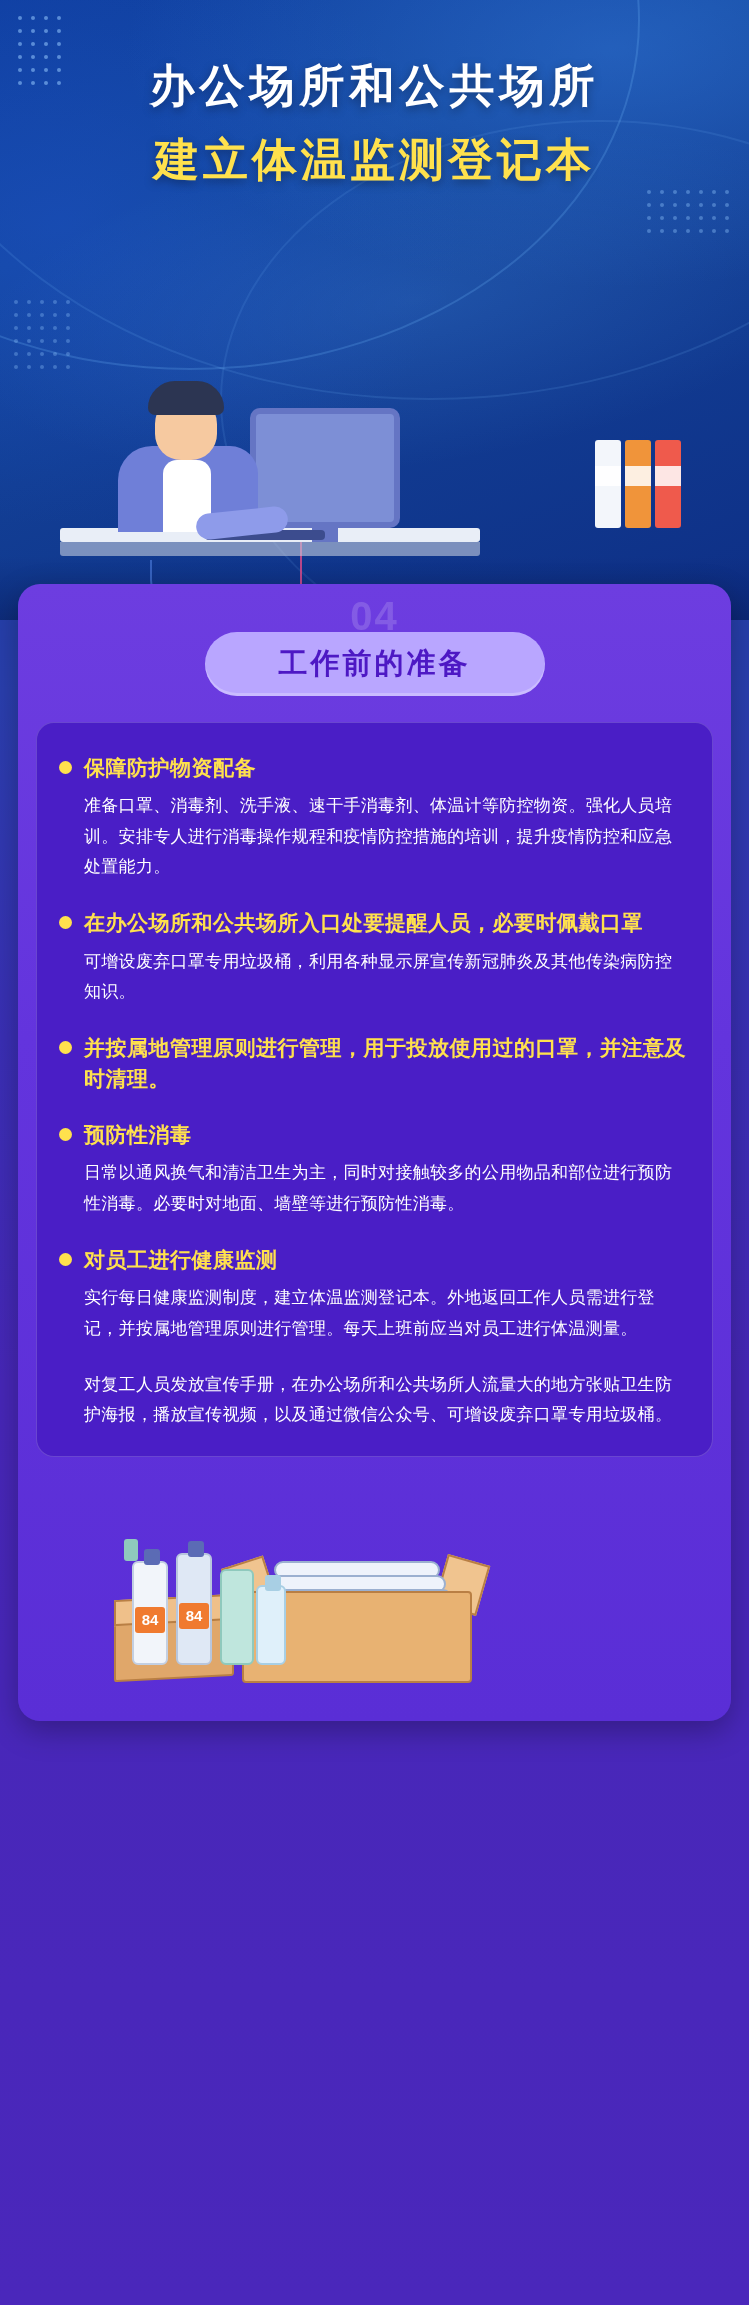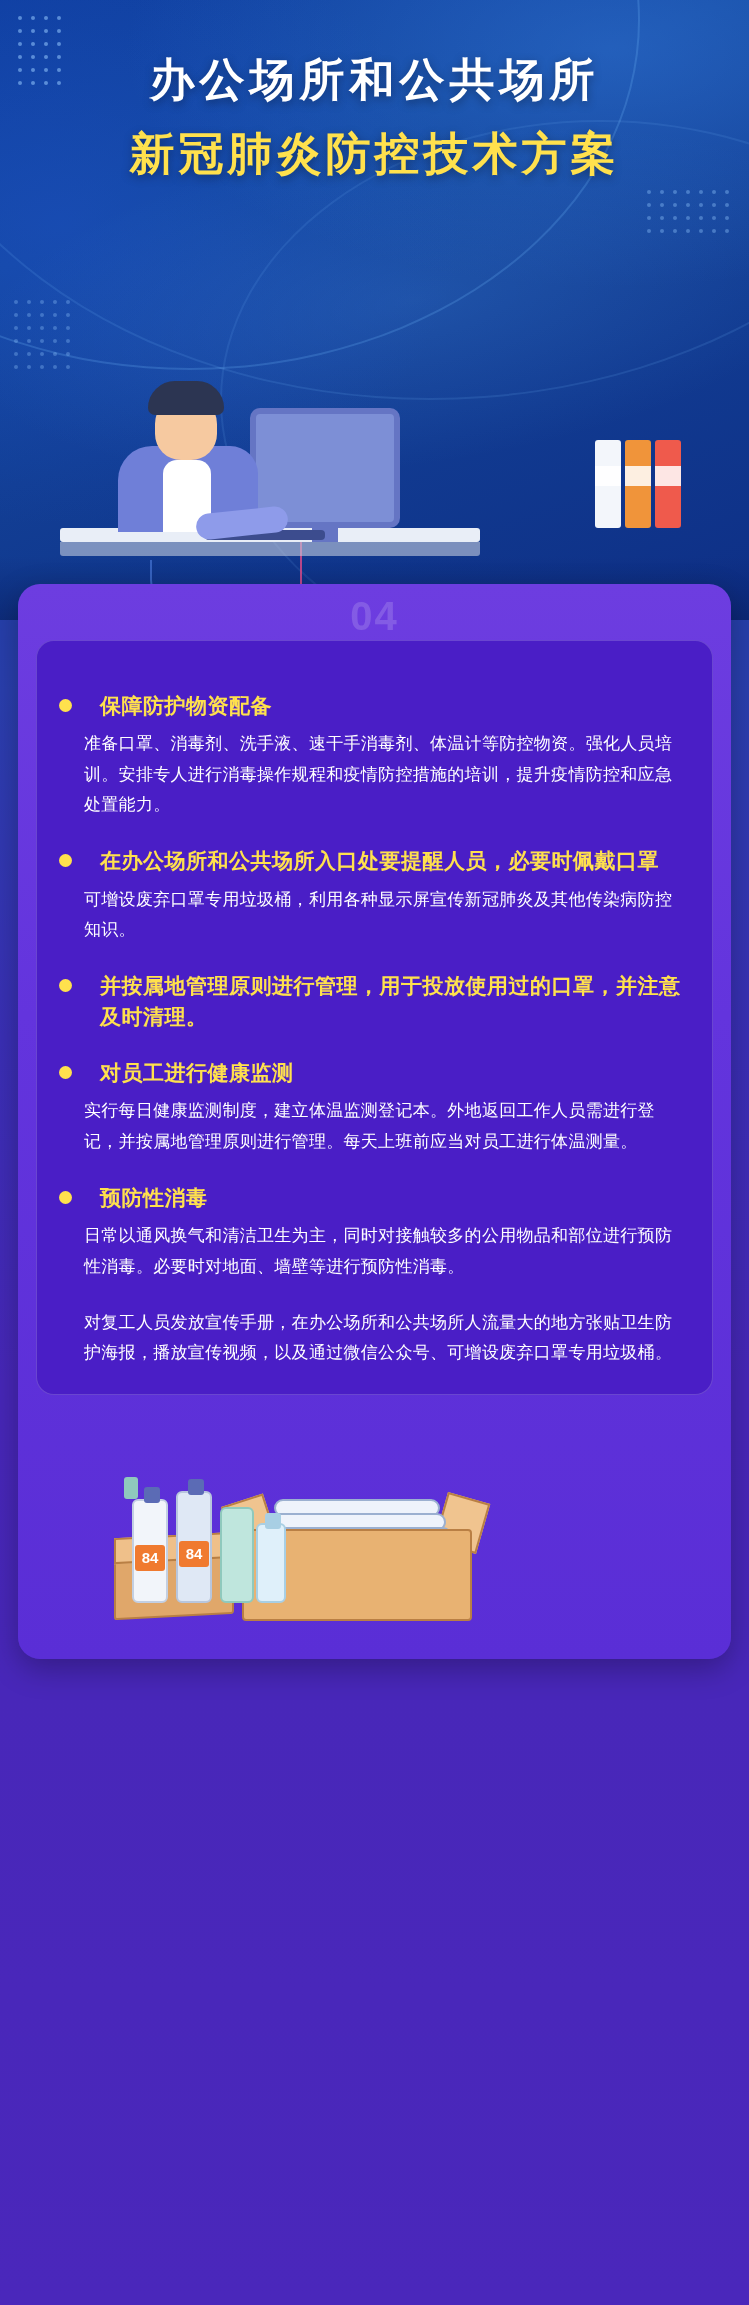--- a/index.html
+++ b/index.html
@@ -48,20 +48,21 @@
   .dots i { display:block; width: 4px; height: 4px; border-radius: 50%; background: rgba(150,200,255,.55); }
   .dots-tl { left: 18px; top: 16px; grid-template-columns: repeat(4, 4px); }
   .dots-tr { right: 20px; top: 190px; grid-template-columns: repeat(7, 4px); opacity: .7;}
   .dots-ml { left: 14px; top: 300px; grid-template-columns: repeat(5, 4px); opacity:.6;}
 
   .title-wrap {
     position: relative;
     z-index: 5;
     padding-top: 50px;
     text-align: center;
+    margin-top: 6px;
   }
   .title-main {
     font-size: 45px;
     letter-spacing: 5px;
     font-weight: bold;
     color: #ffffff;
     text-shadow: 0 3px 10px rgba(0,0,0,.35);
   }
   .title-sub {
     margin-top: 14px;
@@ -178,22 +179,21 @@
     border: 1px solid rgba(255,255,255,.18);
     border-radius: 18px;
     padding: 30px 26px 22px 22px;
   }
 
   .item { margin-bottom: 26px; }
   .item:last-child { margin-bottom: 4px; }
   .item-head {
     display: flex;
     align-items: flex-start;
-    gap: 28px;
-    margin-top: 20px;
+    gap: 12px;
   }
   .bullet {
     flex: 0 0 auto;
     width: 13px; height: 13px; border-radius: 50%;
     background: #ffe14d;
     margin-top: 8px;
   }
   .item-title {
     font-size: 21px;
     font-weight: bold;
@@ -357,21 +357,21 @@
         <i></i>
       <i></i>
         <i></i>
         <i></i>
         <i></i>
         <i></i>
     </div>
 
     <div class="title-wrap">
       <div class="title-main">办公场所和公共场所</div>
-      <div class="title-sub">新冠肺炎防控技术方案</div>
+      <div class="title-sub">建立体温监测登记本</div>
     </div>
 
     <div class="illus">
       <div class="floor"></div>
       <div class="wire2"></div>
       <div class="wire"></div>
       <div class="desk"></div>
       <div class="desk-under"></div>
       <div class="monitor"></div>
       <div class="monitor-stand"></div>
@@ -390,20 +390,23 @@
           </div>
         <div class="file c">
             <div class="band"></div>
           </div>
       </div>
     </div>
   </div>
 
   <div class="section">
     <div class="sec-num">04</div>
+    <div class="sec-pill">
+      <span>工作前的准备</span>
+    </div>
 
     <div class="inner-card">
 
       <div class="item">
         <div class="item-head">
           <div class="bullet"></div>
           <div class="item-title">保障防护物资配备</div>
         </div>
         <div class="item-body">准备口罩、消毒剂、洗手液、速干手消毒剂、体温计等防控物资。强化人员培训。安排专人进行消毒操作规程和疫情防控措施的培训，提升疫情防控和应急处置能力。</div>
       </div>
@@ -419,31 +422,31 @@
       <div class="item">
         <div class="item-head">
           <div class="bullet"></div>
           <div class="item-title">并按属地管理原则进行管理，用于投放使用过的口罩，并注意及时清理。</div>
         </div>
       </div>
 
       <div class="item">
         <div class="item-head">
           <div class="bullet"></div>
-          <div class="item-title">对员工进行健康监测</div>
-        </div>
-        <div class="item-body">实行每日健康监测制度，建立体温监测登记本。外地返回工作人员需进行登记，并按属地管理原则进行管理。每天上班前应当对员工进行体温测量。</div>
+          <div class="item-title">预防性消毒</div>
+        </div>
+        <div class="item-body">日常以通风换气和清洁卫生为主，同时对接触较多的公用物品和部位进行预防性消毒。必要时对地面、墙壁等进行预防性消毒。</div>
       </div>
 
       <div class="item">
         <div class="item-head">
           <div class="bullet"></div>
-          <div class="item-title">预防性消毒</div>
-        </div>
-        <div class="item-body">日常以通风换气和清洁卫生为主，同时对接触较多的公用物品和部位进行预防性消毒。必要时对地面、墙壁等进行预防性消毒。</div>
+          <div class="item-title">对员工进行健康监测</div>
+        </div>
+        <div class="item-body">实行每日健康监测制度，建立体温监测登记本。外地返回工作人员需进行登记，并按属地管理原则进行管理。每天上班前应当对员工进行体温测量。</div>
       </div>
 
       <div class="item">
         <div class="item-body">对复工人员发放宣传手册，在办公场所和公共场所人流量大的地方张贴卫生防护海报，播放宣传视频，以及通过微信公众号、可增设废弃口罩专用垃圾桶。</div>
       </div>
 
     </div>
 
     <div class="bottom-illus">
       <div class="box-left"></div>

